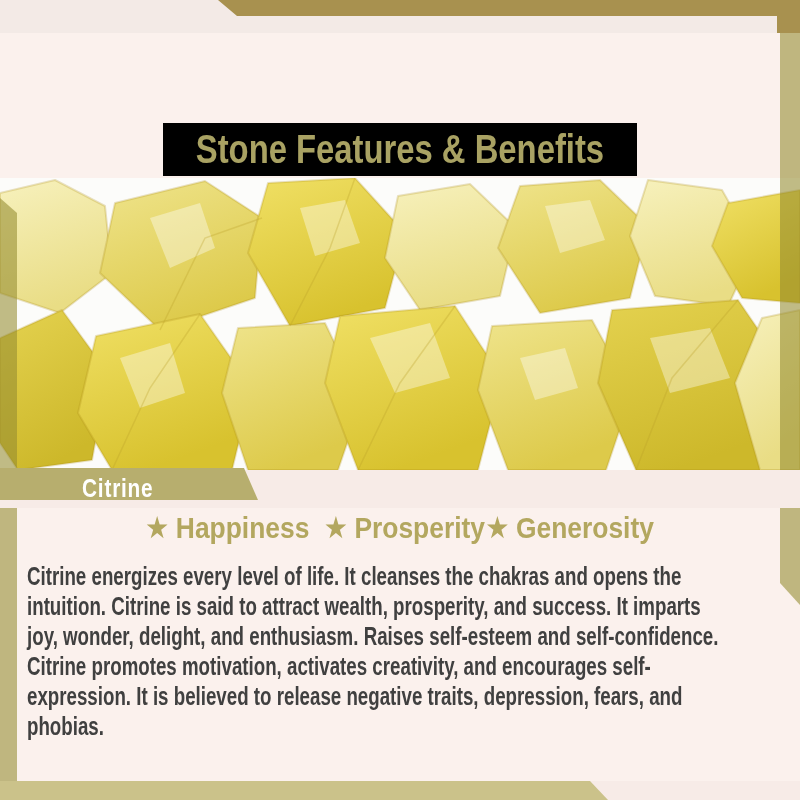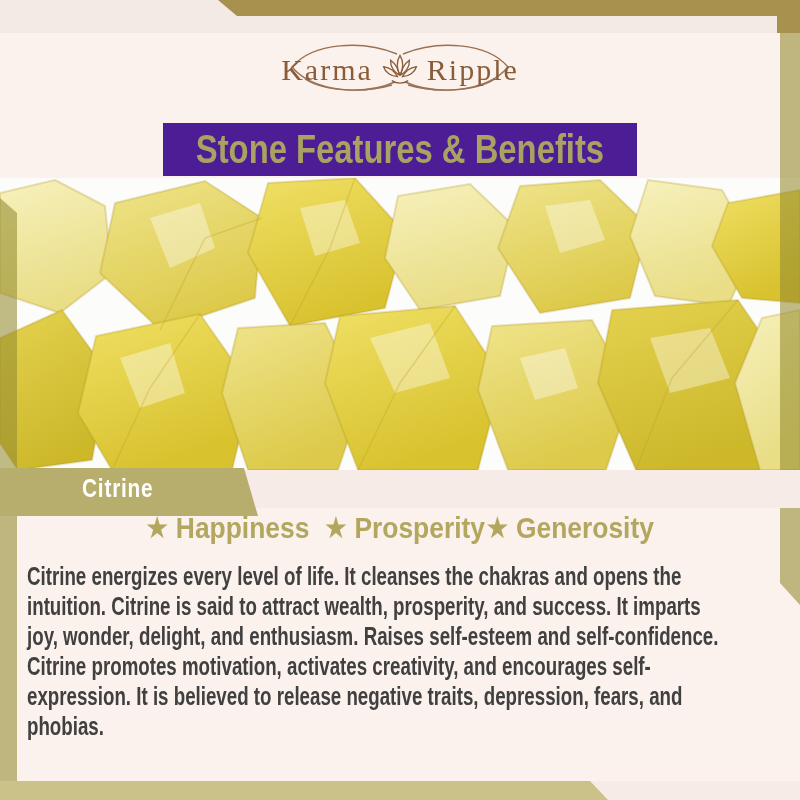--- a/index.html
+++ b/index.html
@@ -15,38 +15,38 @@
   
   .logo{position:absolute;top:40px;left:0;width:800px;height:60px;
     display:flex;align-items:center;justify-content:center;gap:9px;color:#8a5c38;}
   .logo-word{position:relative;z-index:1;font-family:"Liberation Serif",serif;
     font-size:30px;letter-spacing:2px;}
   .logo-swoosh{position:absolute;left:50%;top:2px;transform:translateX(-50%);z-index:0;}
   .lotus{position:relative;z-index:1;}
 
   
   .header-band{position:absolute;top:123px;left:163px;width:474px;height:53px;
-    background:#4c1d95;display:flex;align-items:center;justify-content:center;}
+    background:#000000;display:flex;align-items:center;justify-content:center;}
   .header-title{font-size:40px;font-weight:bold;color:#a9a263;white-space:nowrap;
     transform:scaleX(0.82);}
 
   
   .photo{position:absolute;top:178px;left:0;width:800px;height:292px;background:#fcfcfa;}
 
   
   .left-strip{position:absolute;top:198px;left:0;width:17px;height:584px;
     background:rgba(148,140,48,0.58);
     clip-path:polygon(0 0,100% 15px,100% 100%,0 100%);}
   .right-strip{position:absolute;top:33px;left:780px;width:20px;height:572px;
     background:rgba(148,140,48,0.58);
     clip-path:polygon(0 0,100% 0,100% 100%,0 calc(100% - 22px));}
 
   
   .ribbon-row-bg{position:absolute;top:470px;left:0;width:800px;height:38px;background:#f7ebe7;}
-  .ribbon{position:absolute;top:468px;left:0;width:258px;height:48px;background:#b7ae6e;
+  .ribbon{position:absolute;top:468px;left:0;width:258px;height:32px;background:#b7ae6e;
     clip-path:polygon(0 0,244px 0,100% 100%,0 100%);}
   .ribbon-label{position:absolute;left:82px;top:0;height:40px;line-height:40px;
     color:#ffffff;font-weight:bold;font-size:26px;letter-spacing:1px;
     transform:scaleX(0.8);transform-origin:0 50%;white-space:nowrap;}
 
   
   .benefits{position:absolute;top:511px;left:0;width:800px;text-align:center;
     color:#b3a75f;font-weight:bold;}
   .benefits-inner{display:inline-flex;align-items:center;transform:scaleX(0.88);}
   .benefit{display:inline-flex;align-items:center;}
@@ -67,42 +67,20 @@
 </style>
 </head>
 <body>
 
 <div class="page">
 
   <div class="top-shade"></div>
   <div class="gold-bar"></div>
   <div class="gold-corner"></div>
 
-  <div class="logo">
-    <svg class="logo-swoosh" width="230" height="60" viewBox="0 0 230 60" fill="none">
-      <g stroke="#8a5c38" stroke-width="1.4" opacity="0.85">
-        <path d="M112,12 C78,-2 28,0 7,25 C28,50 78,54 110,40"></path>
-        <path d="M107,43 C80,51 40,50 20,37"></path>
-        <path d="M118,12 C152,-2 202,0 223,25 C202,50 152,54 120,40"></path>
-        <path d="M123,43 C150,51 190,50 210,37"></path>
-      </g>
-    </svg>
-    <span class="logo-word">Karma</span>
-    <svg class="lotus" width="36" height="38" viewBox="0 0 44 46" fill="none">
-      <g stroke="#8a5c38" stroke-width="1.6">
-        <path d="M22,5 C17.5,12 17.5,22 22,29 C26.5,22 26.5,12 22,5 Z"></path>
-        <path d="M21,29 C15,26 10,19 10.5,11 C16,15 20,21 21,29 Z"></path>
-        <path d="M23,29 C29,26 34,19 33.5,11 C28,15 24,21 23,29 Z"></path>
-        <path d="M19,31 C11,31 4,26 2,19 C8,20 15,24 19,31 Z"></path>
-        <path d="M25,31 C33,31 40,26 42,19 C36,20 29,24 25,31 Z"></path>
-        <path d="M12,36 C18,40 26,40 32,36"></path>
-      </g>
-    </svg>
-    <span class="logo-word">Ripple</span>
-  </div>
 
   <div class="header-band">
     <div class="header-title">Stone Features &amp; Benefits</div>
   </div>
 
   <div class="photo">
     <svg role="img" width="800" height="292" viewBox="0 0 800 292" aria-label="Rough yellow citrine crystal chunks on a white background">
       <defs>
         <linearGradient id="gBright" x1="0" y1="0" x2="0.4" y2="1">
           <stop offset="0" stop-color="#f0e065"></stop>

